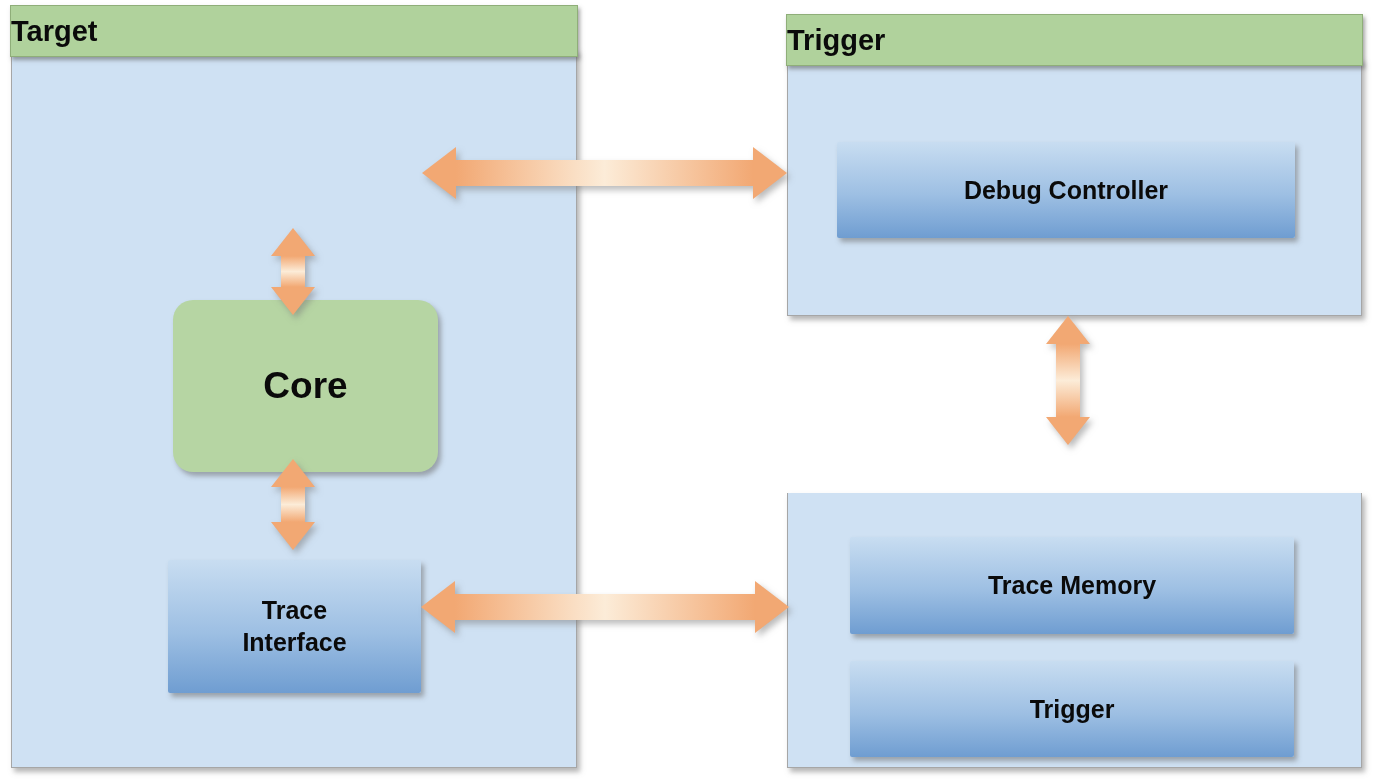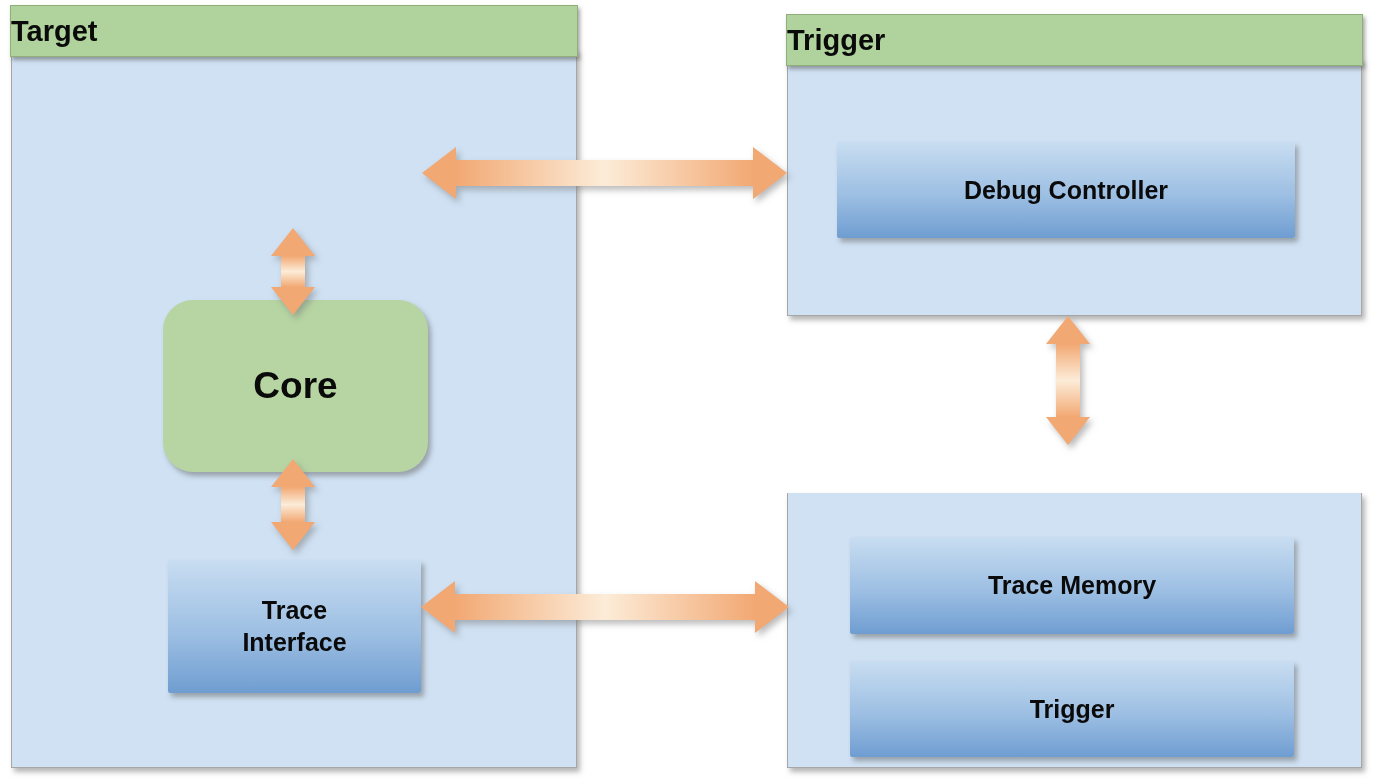--- a/index.html
+++ b/index.html
@@ -52,22 +52,23 @@
     text-align:center;
     font-weight:bold; font-size:25px; color:var(--text);
     box-shadow:3px 4px 5px rgba(100,100,100,0.5);
   }
   .node.blue {
     background:linear-gradient(180deg, var(--box-blue-top) 0%, var(--box-blue-mid) 55%, var(--box-blue-bottom) 100%);
     border-radius:2px;
   }
   .node.green {
     background:var(--core-green);
-    border-radius:30px;
+    border-radius:20px;
     font-size:37px;
+    margin-left:10px;
   }
   #node-debug-interface { left:168px; top:107px; width:253px; height:133px; }
   #node-core            { left:163px; top:300px; width:265px; height:172px; }
   #node-trace-interface { left:168px; top:560px; width:253px; height:133px; }
   #node-debug-controller{ left:837px; top:142px; width:458px; height:96px; }
   #node-trace-memory    { left:850px; top:537px; width:444px; height:97px; }
   #node-trigger         { left:850px; top:661px; width:444px; height:96px; }
   .label-narrow { display:inline-block; max-width:160px; line-height:1.25; }
 
   

